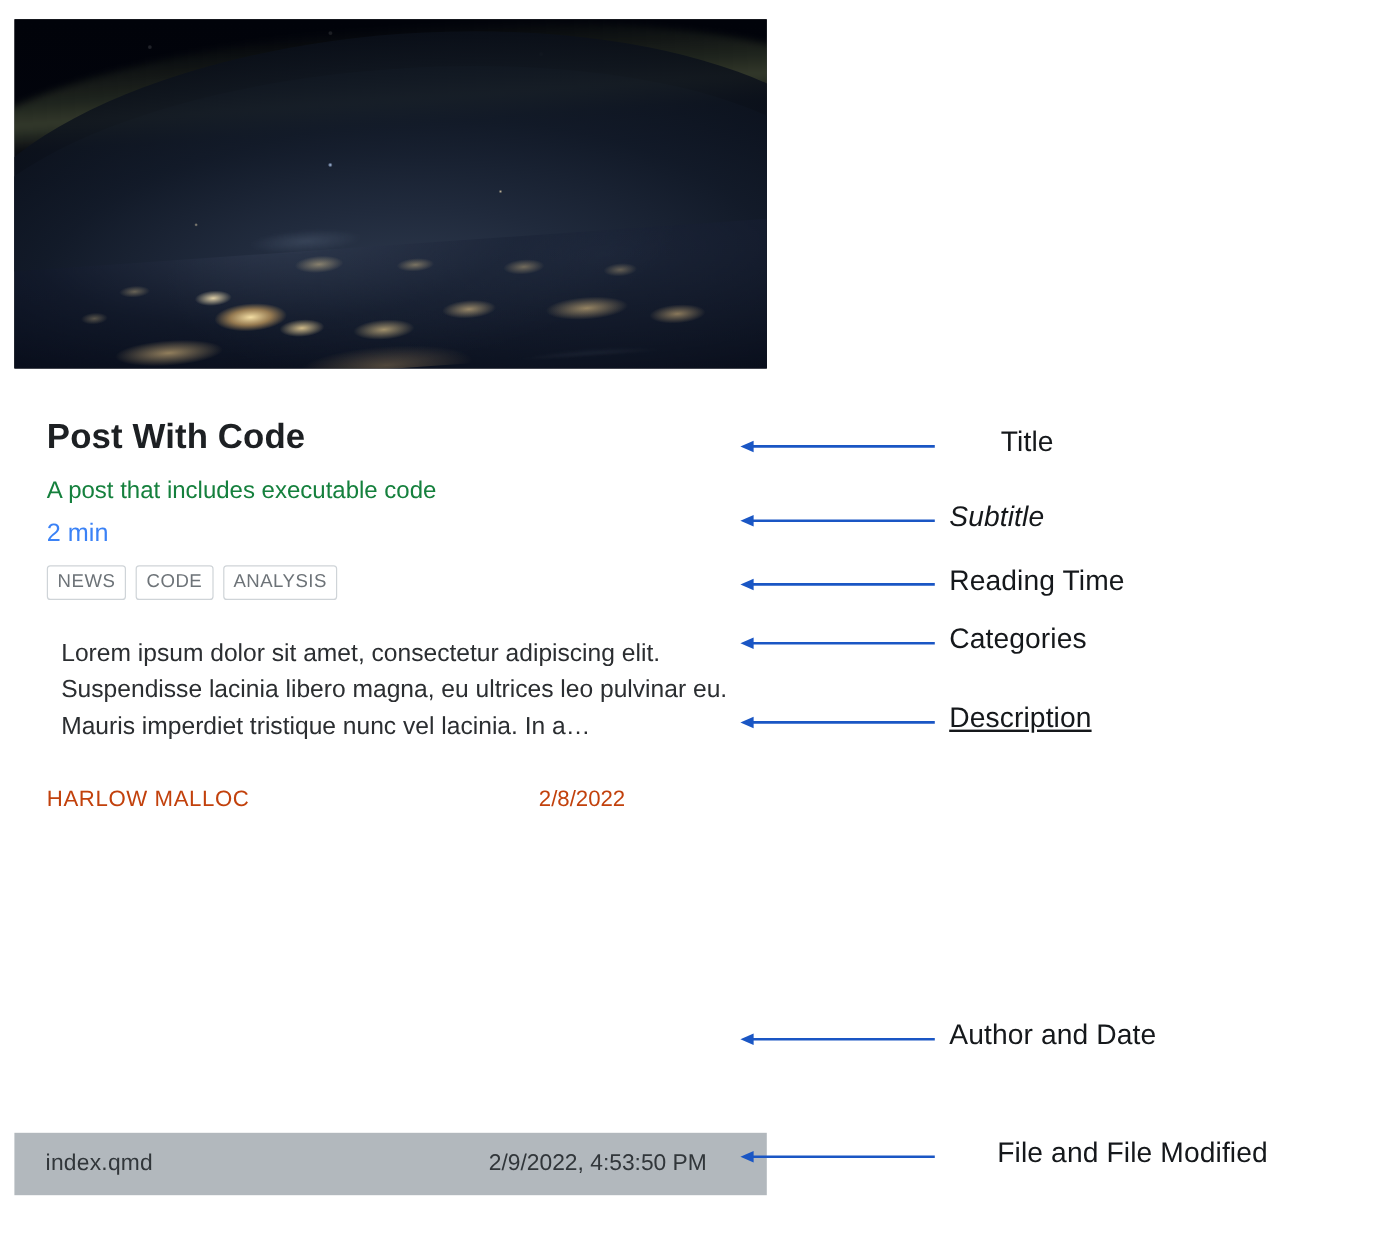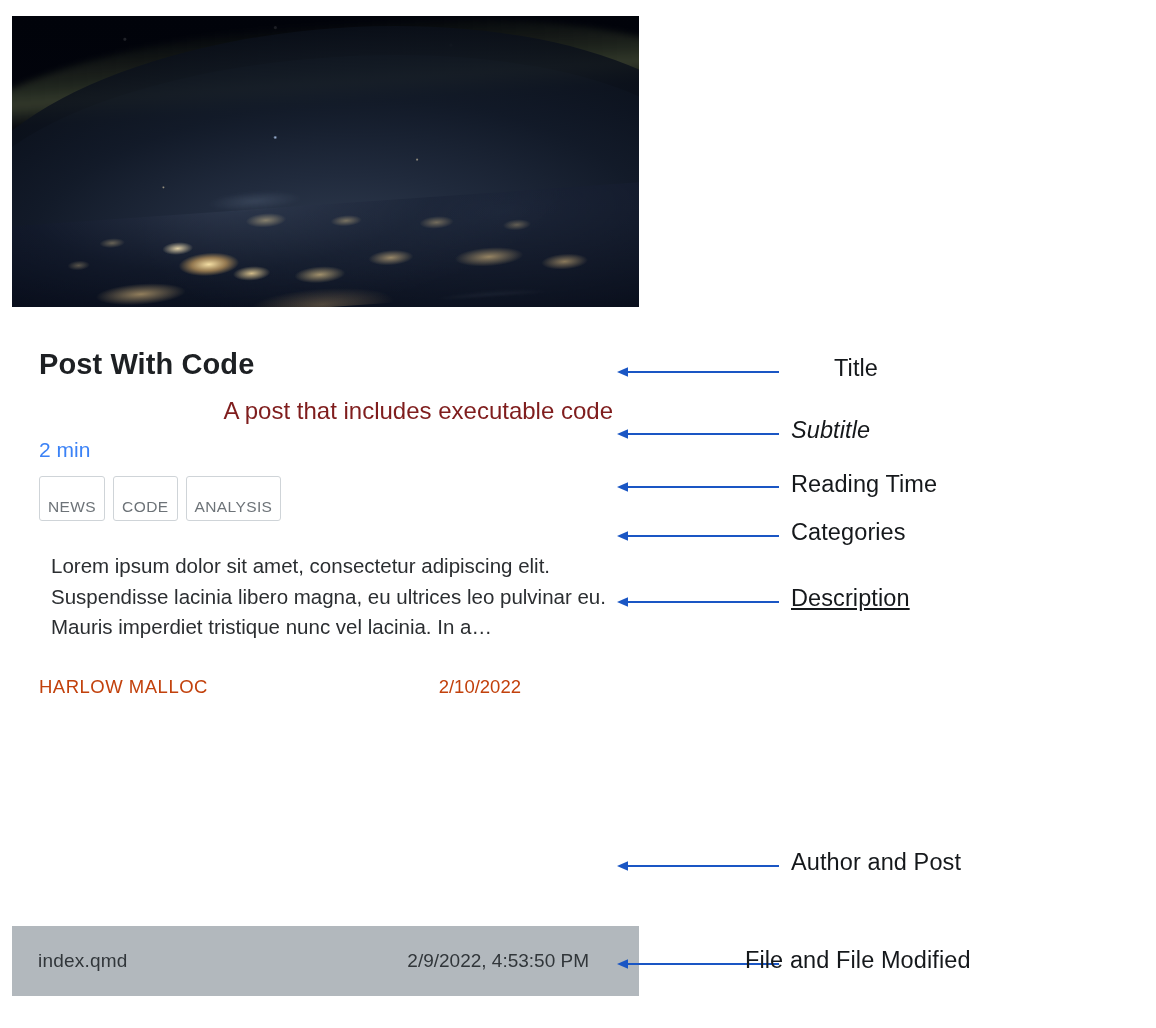--- a/index.html
+++ b/index.html
@@ -135,41 +135,40 @@
 
   .card-title {
     font-size: 29px;
     color: #1d2023;
     font-weight: 700;
     letter-spacing: .1px;
     margin: 0 0 19px 0;
     line-height: 1.05;
   }
   .card-subtitle {
-    font-size: 24px;
-    color: #7f1d1d;
+    font-size: 20px;
+    color: #15803d;
     font-weight: 400;
     margin: 0 0 13px 0;
     line-height: 1.1;
-    text-align: right;
   }
   .card-reading {
     font-size: 21px;
     color: #3b82f6;
     margin: 0 0 14px 0;
   }
   .card-cats {
     display: flex;
     gap: 8px;
     margin: 0 0 30px 0;
   }
   .cat {
     border: 1px solid #cfd4d8;
     border-radius: 3px;
-    padding: 22px 8px 6px 8px;
+    padding: 5px 8px 6px 8px;
     font-size: 15.5px;
     color: #6d7378;
     letter-spacing: .4px;
     line-height: 1;
     background: #fff;
   }
   .card-desc {
     font-size: 20.5px;
     color: #2b2e31;
     line-height: 1.48;
@@ -181,21 +180,21 @@
     justify-content: space-between;
     align-items: flex-start;
     font-size: 18.5px;
     color: #c2410c;
     letter-spacing: .5px;
     padding-right: 92px;
   }
   .card-meta .date { letter-spacing: 0; }
 
   #card-footer {
-    height: 70px;
+    height: 52px;
     background: #b2b8bd;
     display: flex;
     align-items: center;
     justify-content: space-between;
     padding: 0 26px 0 26px;
     font-size: 19px;
     color: #31363a;
     flex: 0 0 auto;
   }
   #card-footer .fname { letter-spacing: .2px; }
@@ -237,21 +236,21 @@
     <div class="card-cats">
       <span class="cat">NEWS</span>
       <span class="cat">CODE</span>
       <span class="cat">ANALYSIS</span>
     </div>
 
     <p class="card-desc">Lorem ipsum dolor sit amet, consectetur adipiscing elit. Suspendisse lacinia libero magna, eu ultrices leo pulvinar eu. Mauris imperdiet tristique nunc vel lacinia. In a…</p>
 
     <div class="card-meta">
       <span class="author">HARLOW MALLOC</span>
-      <span class="date">2/10/2022</span>
+      <span class="date">2/8/2022</span>
     </div>
   </div>
 
   <div id="card-footer">
     <span class="fname">index.qmd</span>
     <span class="fmod">2/9/2022, 4:53:50 PM</span>
   </div>
 </div>
 
 <div class="arrow" style="left:617px; top:365px; width:163px;">
@@ -295,14 +294,14 @@
     <line x1="162" y1="7" x2="8" y2="7" stroke="#1a56c4" stroke-width="2.2"></line>
     <polygon points="0,7 11,2.2 11,11.8" fill="#1a56c4"></polygon>
   </svg>
 </div>
 
 <div class="anno" style="left:834px; top:355px;">Title</div>
 <div class="anno" style="left:791px; top:417px;font-style:italic;">Subtitle</div>
 <div class="anno" style="left:791px; top:471px;">Reading Time</div>
 <div class="anno" style="left:791px; top:519px;">Categories</div>
 <div class="anno" style="left:791px; top:585px;text-decoration:underline;">Description</div>
-<div class="anno" style="left:791px; top:849px;">Author and Post</div>
-<div class="anno" style="left:745px; top:947px;">File and File Modified</div>
+<div class="anno" style="left:791px; top:849px;">Author and Date</div>
+<div class="anno" style="left:831px; top:947px;">File and File Modified</div>
 
 </body></html>

